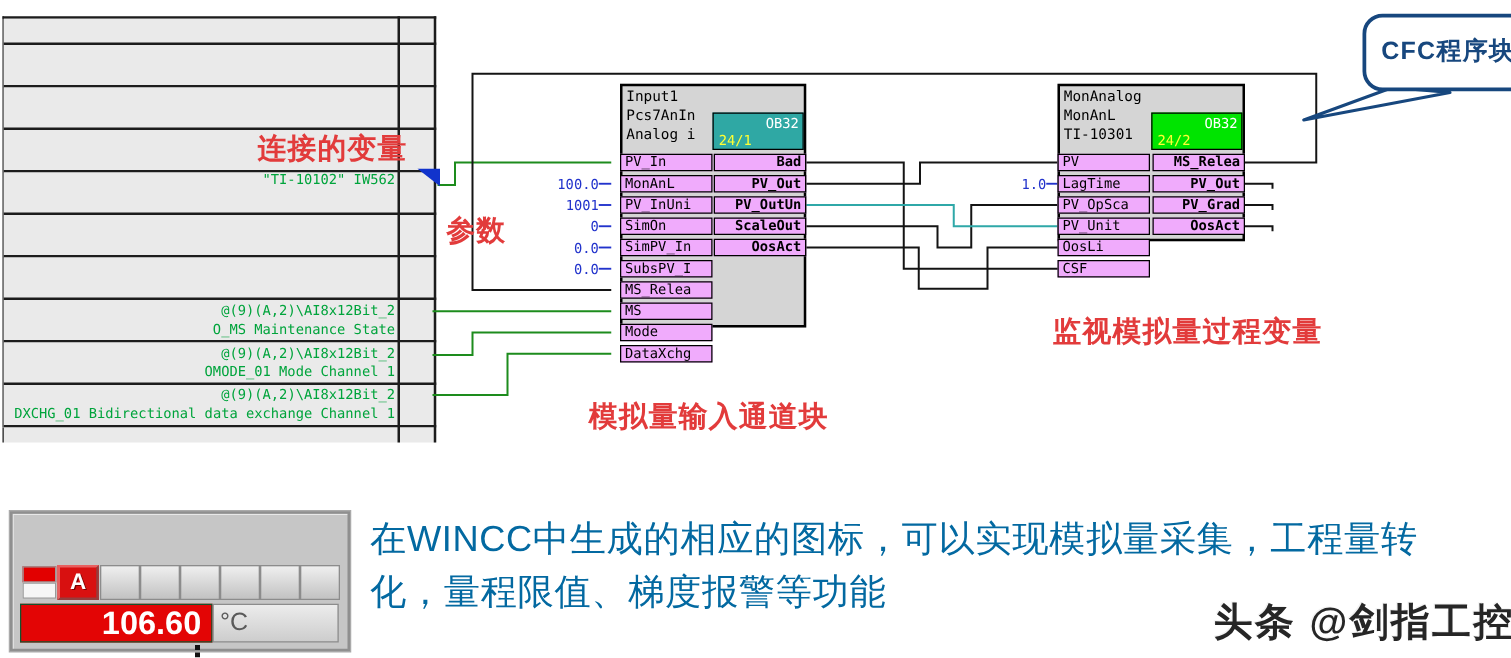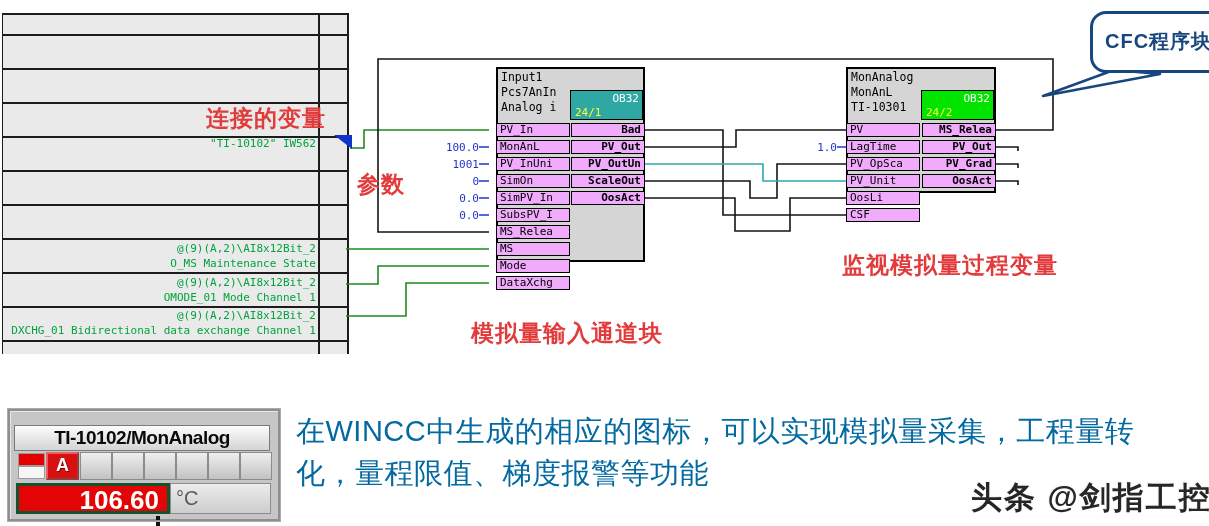--- a/index.html
+++ b/index.html
@@ -47,21 +47,21 @@
              box-shadow:inset 1px 1px 0 #e8e8e8, 0 0 0 1px #aaaaaa;z-index:2;}
   #fp-title{left:4px;top:14px;width:254px;height:24px;background:linear-gradient(#fcfcfc,#d4d4d4);
             border:1px solid #7a7a7a;font-weight:bold;font-size:19px;text-align:center;line-height:23px;color:#0a0a0a;
             white-space:nowrap;overflow:hidden;letter-spacing:-0.5px;}
   #fp-ind-top{left:8px;top:42px;width:27px;height:13px;background:#e20000;border:1px solid #9a9a9a;box-sizing:border-box;}
   #fp-ind-bot{left:8px;top:55px;width:27px;height:13px;background:#f6f6f6;border:1px solid #9a9a9a;box-sizing:border-box;}
   #fp-abtn{left:36px;top:41px;width:33px;height:28px;background:#d81010;border:2px outset #e86060;box-sizing:border-box;
            color:#ffffff;font-weight:bold;font-size:18px;text-align:center;line-height:23px;text-shadow:1px 1px 0 #7a0000;}
   .fp-cell{top:41px;width:32px;height:28px;background:linear-gradient(180deg,#efefef,#c2c2c2);
            border:1px solid #8c8c8c;box-sizing:border-box;}
-  #fp-val{left:6px;top:72px;width:154px;height:31px;background:#e30505;border:3px solid #14532d;box-sizing:border-box;
+  #fp-val{left:6px;top:72px;width:154px;height:31px;background:#e30505;border:1px solid #14532d;box-sizing:border-box;
           color:#ffffff;font-weight:bold;font-size:26px;text-align:right;line-height:29px;padding-right:8px;}
   #fp-unit{left:160px;top:72px;width:101px;height:31px;background:linear-gradient(#ececec,#cdcdcd);
            border:1px solid #8c8c8c;box-sizing:border-box;color:#5a5a5a;font-size:20px;line-height:29px;padding-left:5px;}
   .fp-dot{left:146px;width:4px;height:4px;background:#111;}
   
   .caption{font-size:29px;color:#0369a1;letter-spacing:0.5px;white-space:nowrap;z-index:2;}
   #watermark{left:971px;top:477px;font-weight:bold;font-size:31px;color:#262626;letter-spacing:2px;
              text-shadow:2px 2px 0 #ffffff,-1px -1px 0 #f2f2f2;z-index:3;white-space:nowrap;}
 </style>
 </head>
@@ -176,21 +176,20 @@
 <div class="abs pval" style="left:419px;top:175px;">0</div>
 <div class="abs pval" style="left:419px;top:192px;">0.0</div>
 <div class="abs pval" style="left:419px;top:209px;">0.0</div>
 <div class="abs pval" style="left:777px;top:141px;">1.0</div>
 
 <div class="abs" id="callout">
   <div class="txt">CFC程序块</div>
 </div>
 
 <div class="abs" id="faceplate">
-  <div class="abs" id="fp-title">TI-10102/MonAnalog</div>
   <div class="abs" id="fp-ind-top"></div>
   <div class="abs" id="fp-ind-bot"></div>
   <div class="abs" id="fp-abtn">A</div>
   <div class="abs fp-cell" style="left:70px;"></div>
   <div class="abs fp-cell" style="left:102px;"></div>
   <div class="abs fp-cell" style="left:134px;"></div>
   <div class="abs fp-cell" style="left:166px;"></div>
   <div class="abs fp-cell" style="left:198px;"></div>
   <div class="abs fp-cell" style="left:230px;"></div>
   <div class="abs" id="fp-val">106.60</div>

